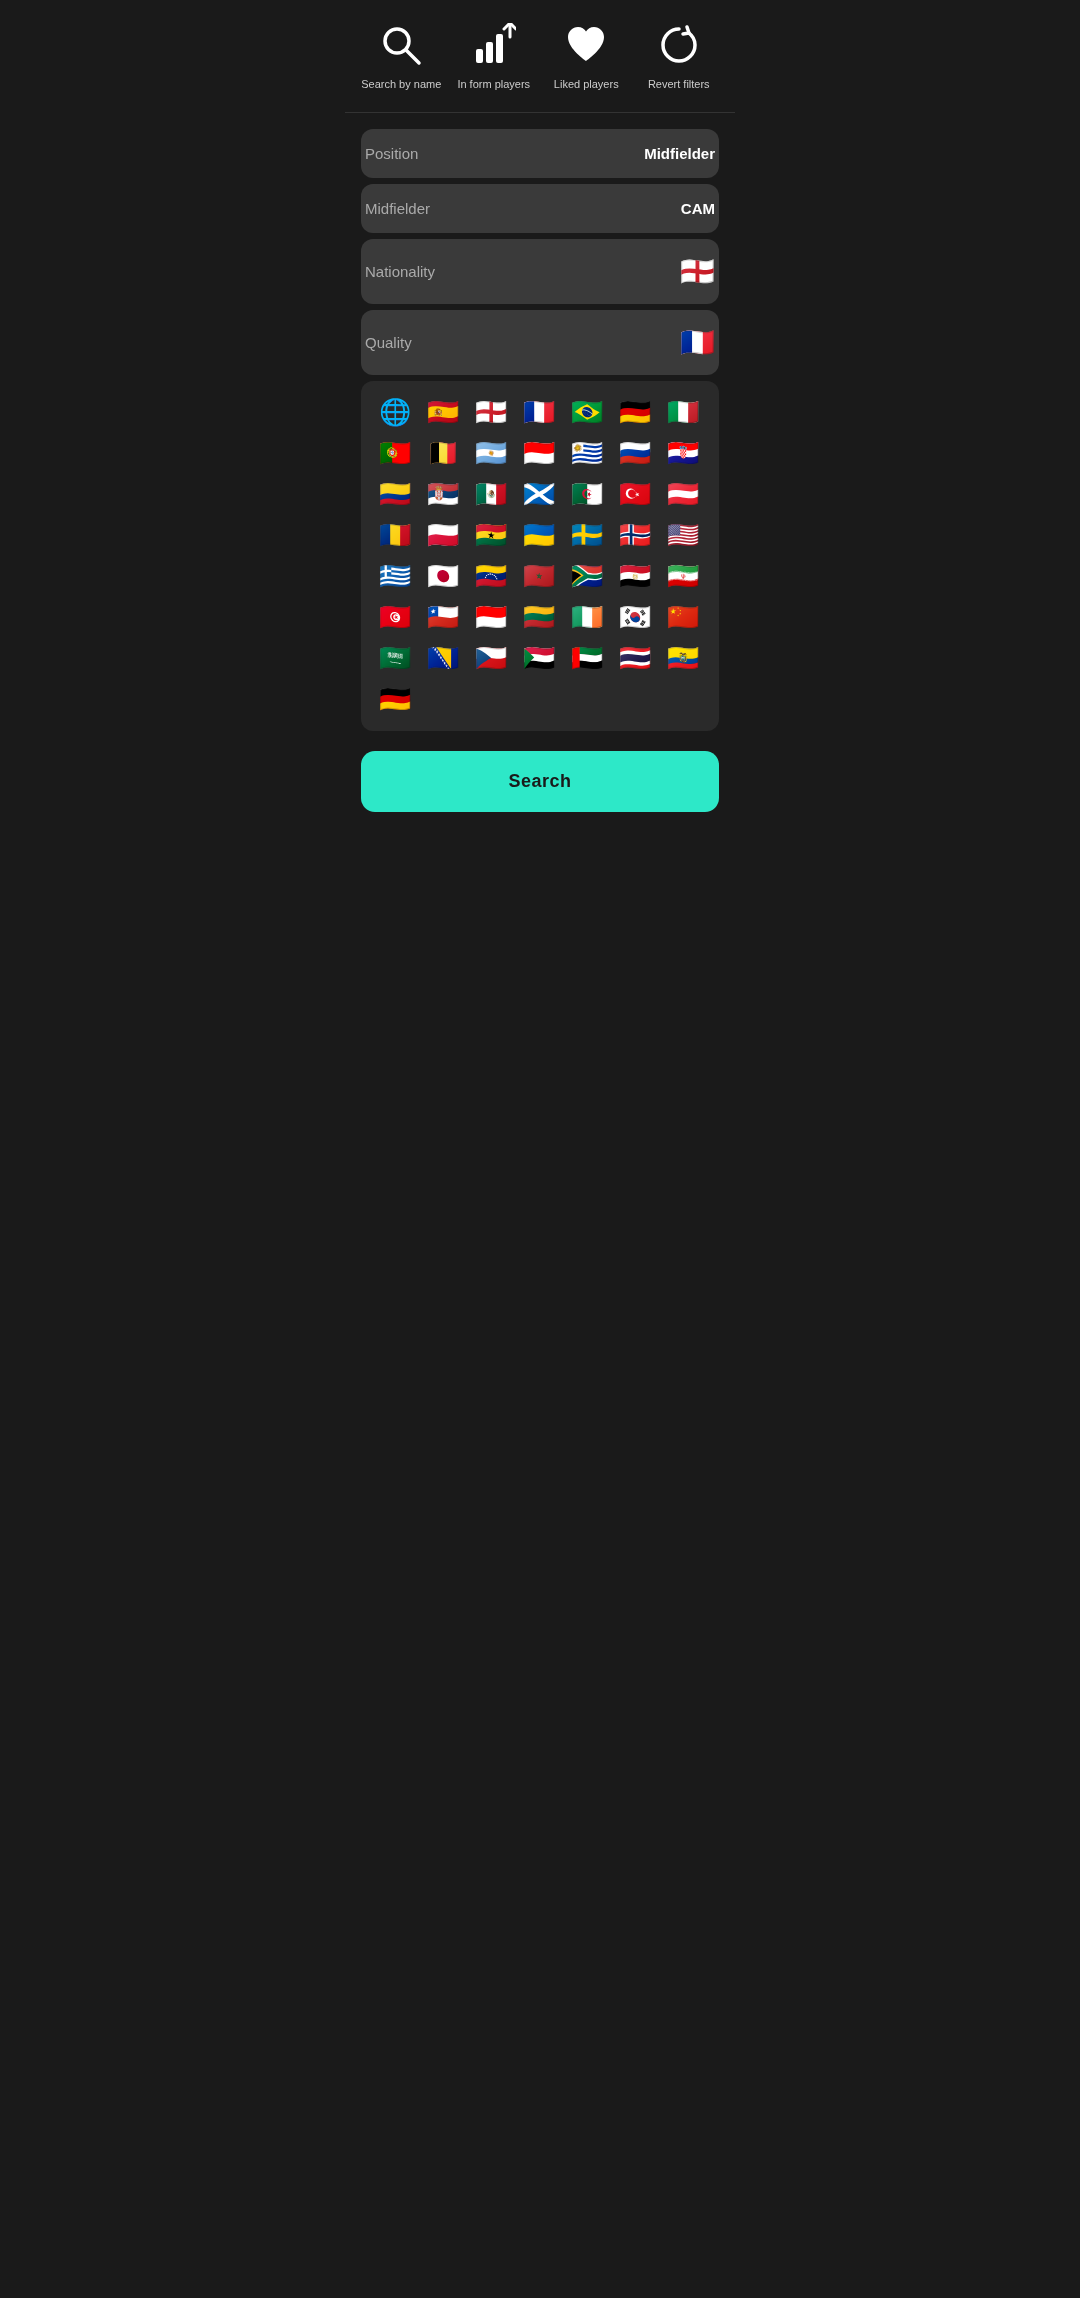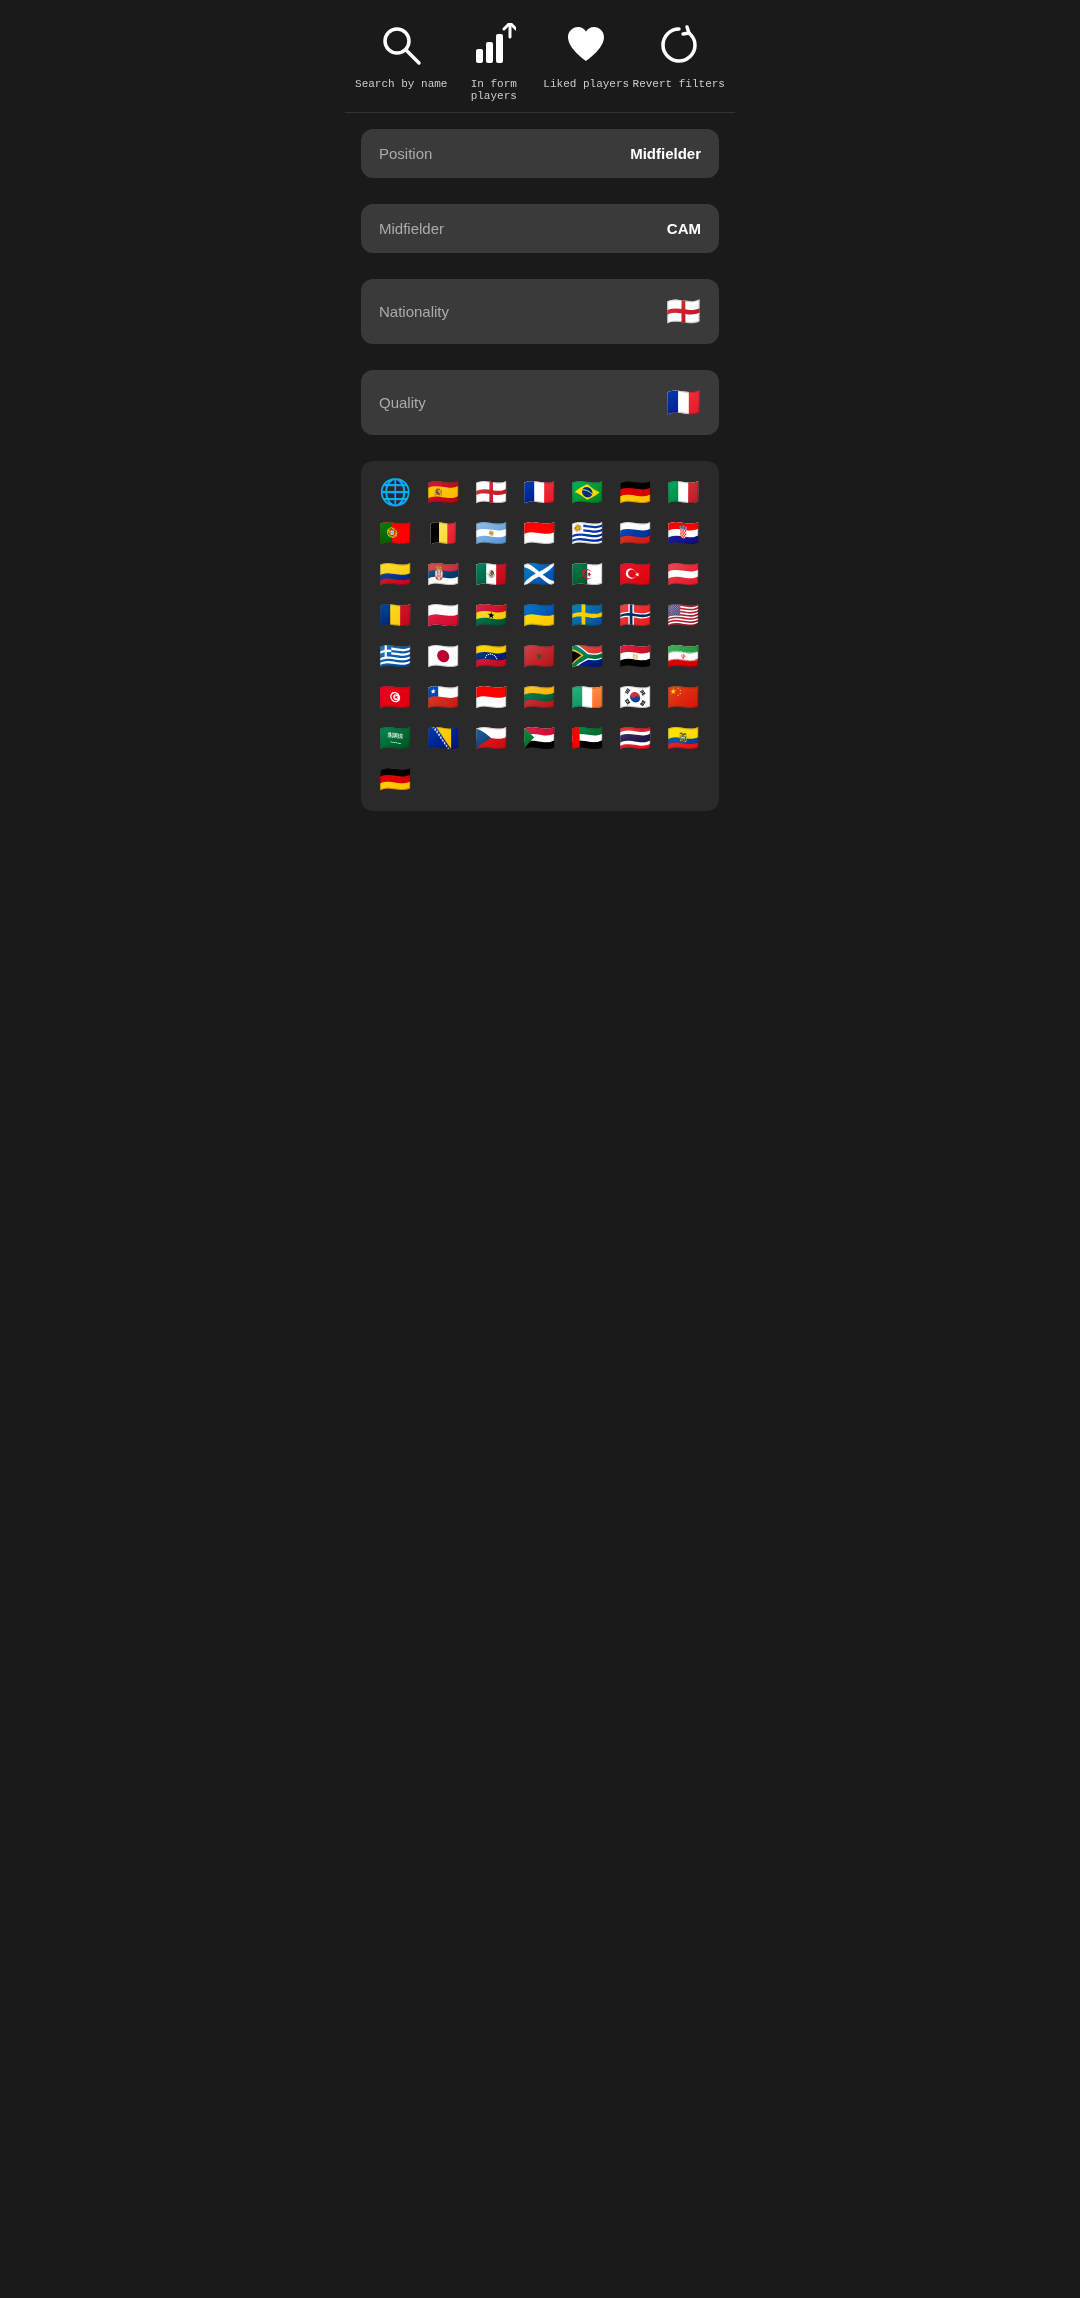--- a/index.html
+++ b/index.html
@@ -8,23 +8,22 @@
       background: #1a1a1a;
       color: #fff;
       font-family: -apple-system, BlinkMacSystemFont, 'Segoe UI', sans-serif;
       width: 390px;
       margin: 0 auto;
       min-height: 100vh;
     }
     .top-nav {
       display: flex;
       justify-content: space-around;
-      padding: 20px 10px 10px;
+      padding: 20px 10px 22px;
       border-bottom: 1px solid #333;
-      font-family: Liberation Mono, monospace;
     }
     .nav-item {
       display: flex;
       flex-direction: column;
       align-items: center;
       gap: 8px;
       cursor: pointer;
       flex: 1;
     }
     .nav-icon {
@@ -40,25 +39,25 @@
       font-size: 11px;
       color: #ccc;
       text-align: center;
     }
     .content {
       padding: 16px;
     }
     .filter-row {
       background: #3a3a3a;
       border-radius: 12px;
-      padding: 16px 18px;
+      padding: 16px 4px;
       display: flex;
       justify-content: space-between;
       align-items: center;
-      margin-bottom: 26px;
+      margin-bottom: 6px;
       cursor: pointer;
     }
     .filter-label {
       color: #aaa;
       font-size: 15px;
     }
     .filter-value {
       color: #fff;
       font-size: 15px;
       font-weight: 600;
@@ -236,14 +235,15 @@
       <div class="flag-item">🇸🇦</div>
       <div class="flag-item">🇧🇦</div>
       <div class="flag-item">🇨🇿</div>
       <div class="flag-item">🇸🇩</div>
       <div class="flag-item">🇦🇪</div>
       <div class="flag-item">🇹🇭</div>
       <div class="flag-item">🇪🇨</div>
       <div class="flag-item">🇩🇪</div>
     </div>
 
+  <button class="search-btn">Search</button>
 
 </div>
 
 </body></html>

